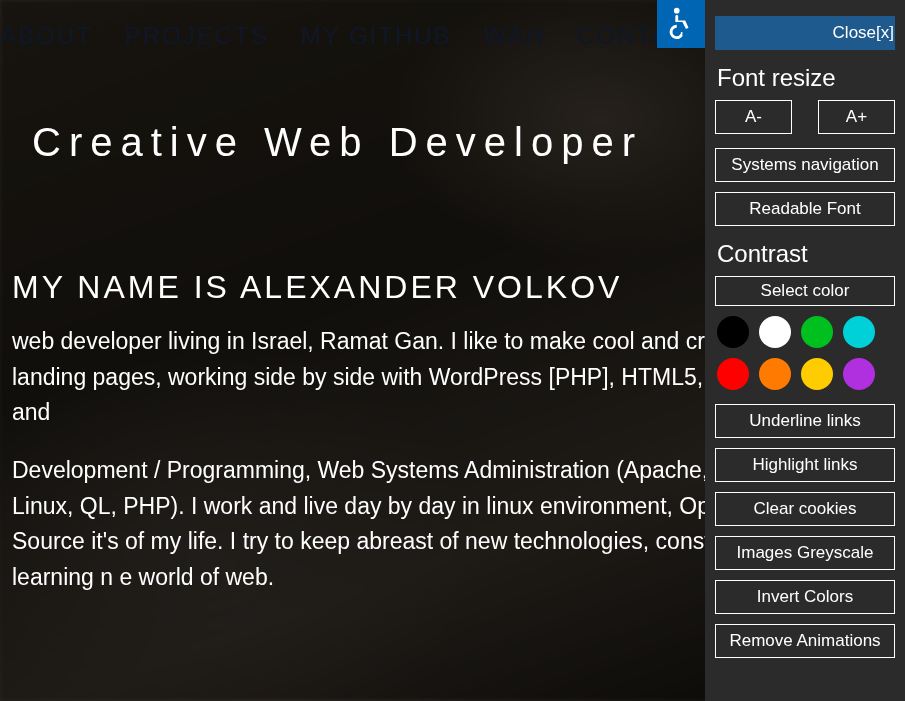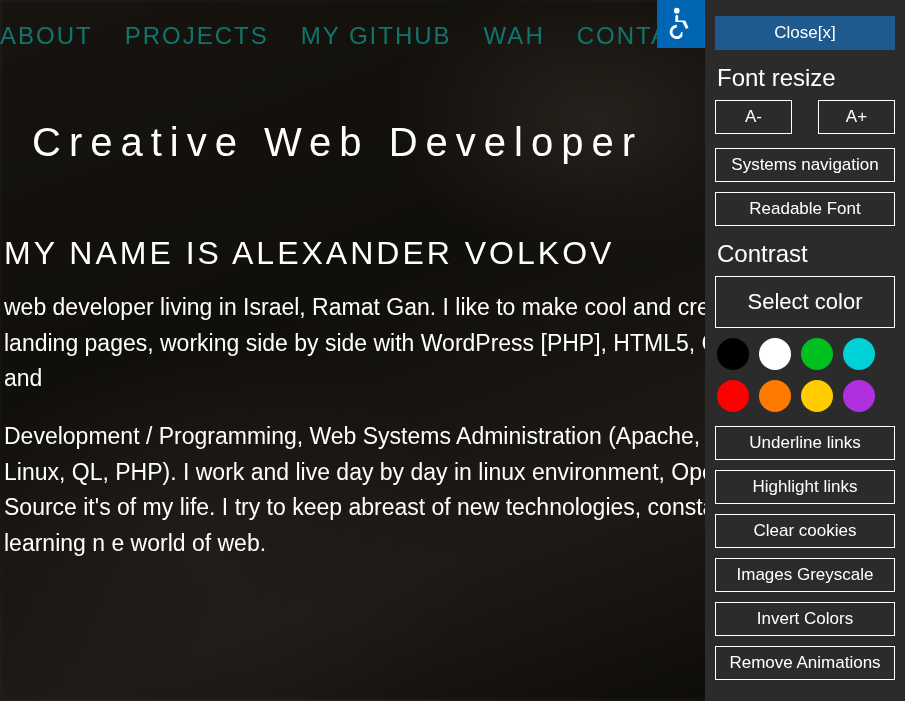--- a/index.html
+++ b/index.html
@@ -38,21 +38,21 @@
   
   .nav {
     display: flex;
     gap: 32px;
     padding: 22px 0 0 0;
     font-size: 24px;
     letter-spacing: 2px;
     font-weight: 400;
   }
   .nav-item {
-    color: #0f766e;
+    color: #0f172a;
     cursor: pointer;
     text-transform: uppercase;
   }
 
   
   .access-icon {
     position: absolute;
     top: 0;
     right: 200px;
     width: 48px;
@@ -79,22 +79,22 @@
   .hero-sub {
     font-size: 18px;
     letter-spacing: 8px;
     margin-top: 8px;
     padding-left: 100px;
     font-weight: 300;
   }
 
   
   .intro {
-    margin-top: 70px;
-    padding-left: 4px;
+    margin-top: 104px;
+    padding-left: 12px;
   }
   .intro-heading {
     font-size: 32px;
     letter-spacing: 3px;
     font-weight: 400;
     text-transform: uppercase;
     margin-bottom: 18px;
   }
   .intro p {
     font-size: 23px;
@@ -125,42 +125,43 @@
     padding: 6px 0;
     text-align: center;
     cursor: pointer;
     font-family: inherit;
     font-weight: 300;
     margin-bottom: 10px;
   }
   .sb-btn.primary {
     background: #1e5a8e;
     border-color: #1e5a8e;
+    text-align: right;
   }
   .sb-label {
     color: #fff;
     font-size: 24px;
     margin: 14px 0 8px 2px;
     font-weight: 300;
   }
   .font-row {
     display: flex;
     gap: 26px;
     margin-bottom: 14px;
   }
   .font-row .sb-btn {
     flex: 1;
     margin-bottom: 0;
   }
   .select-color {
     width: 100%;
     border: 1px solid #fff;
     text-align: center;
-    font-size: 22px;
-    padding: 12px 0;
+    font-size: 17px;
+    padding: 4px 0;
     margin-bottom: 8px;
     cursor: pointer;
   }
   .swatches {
     display: flex;
     flex-wrap: wrap;
     gap: 10px;
     padding: 2px 2px 14px 2px;
   }
   .swatch {

